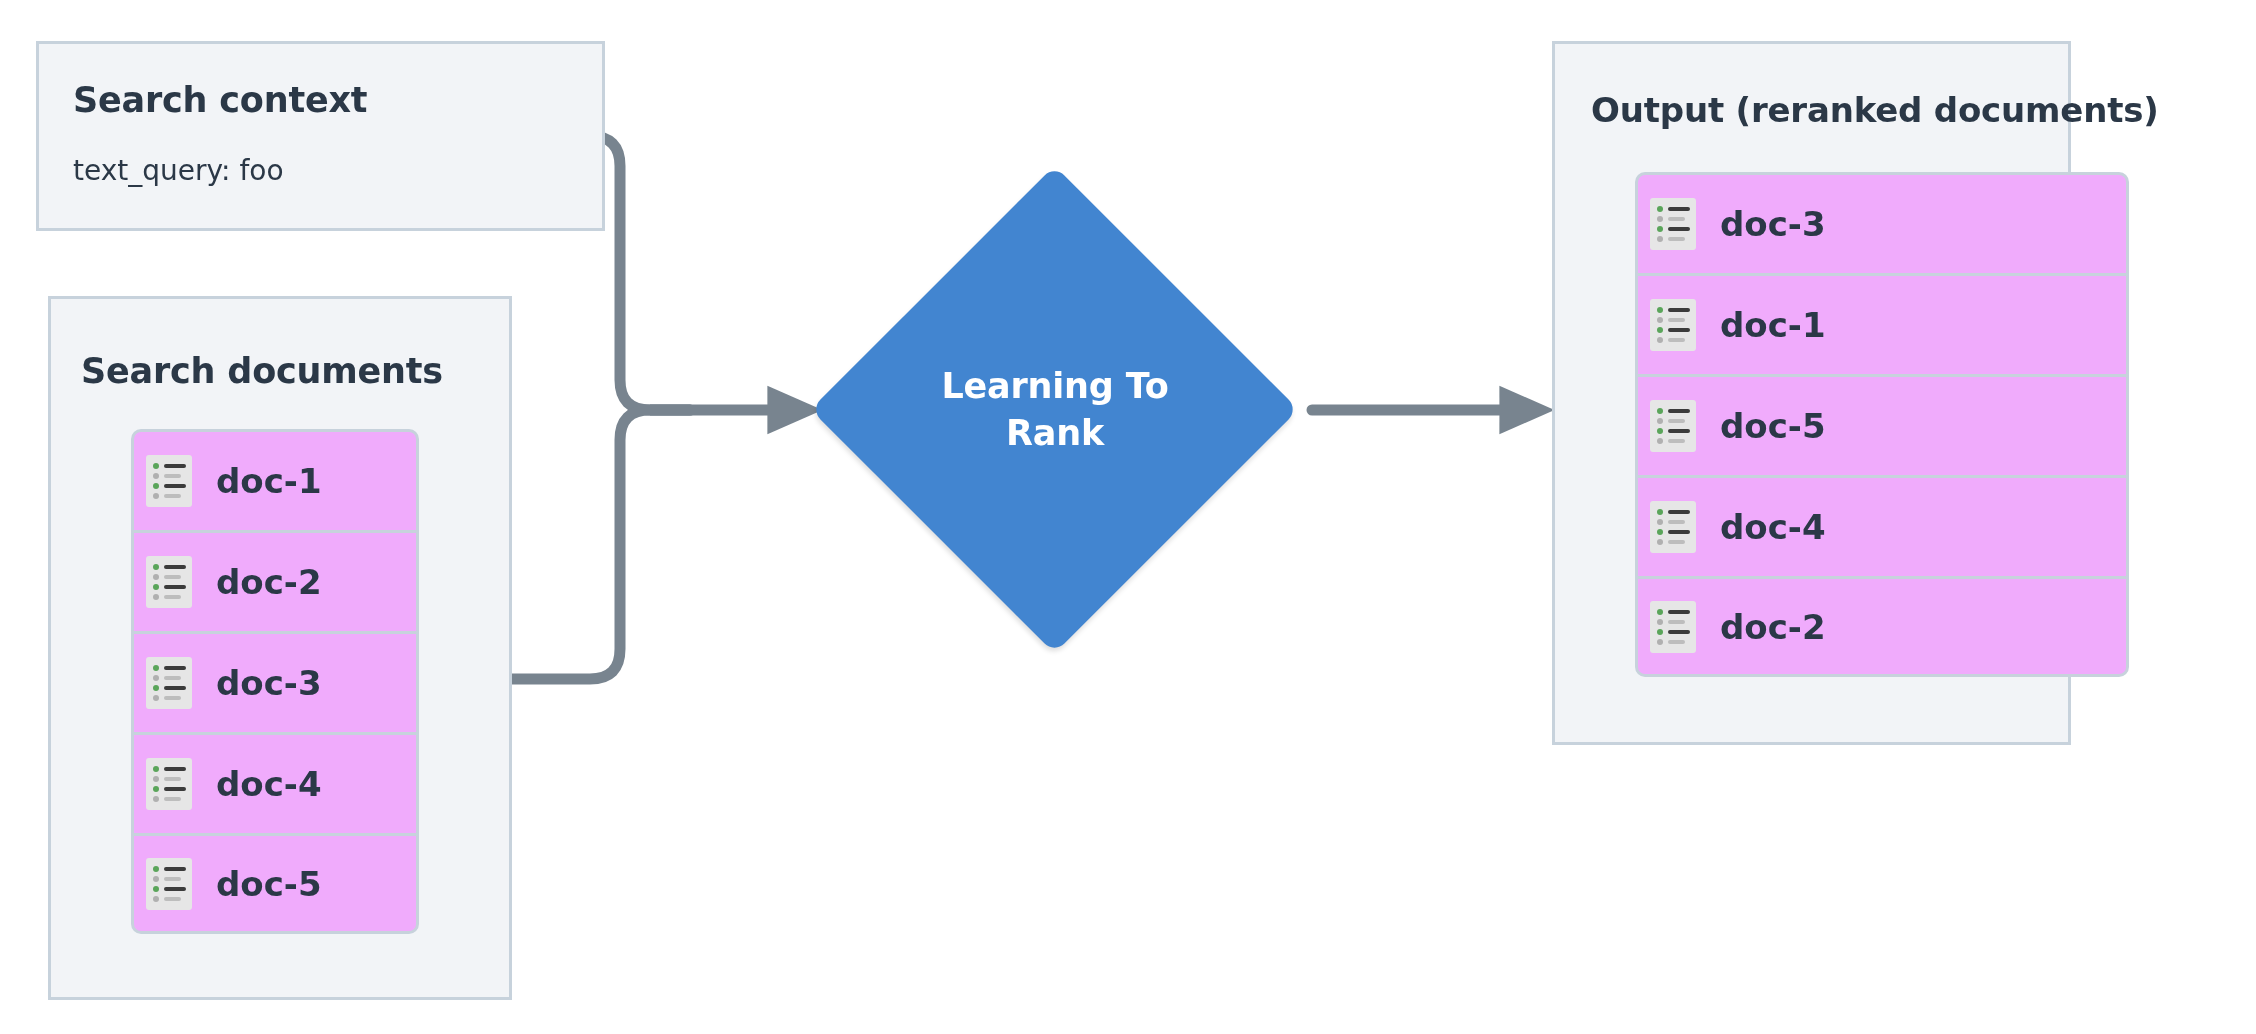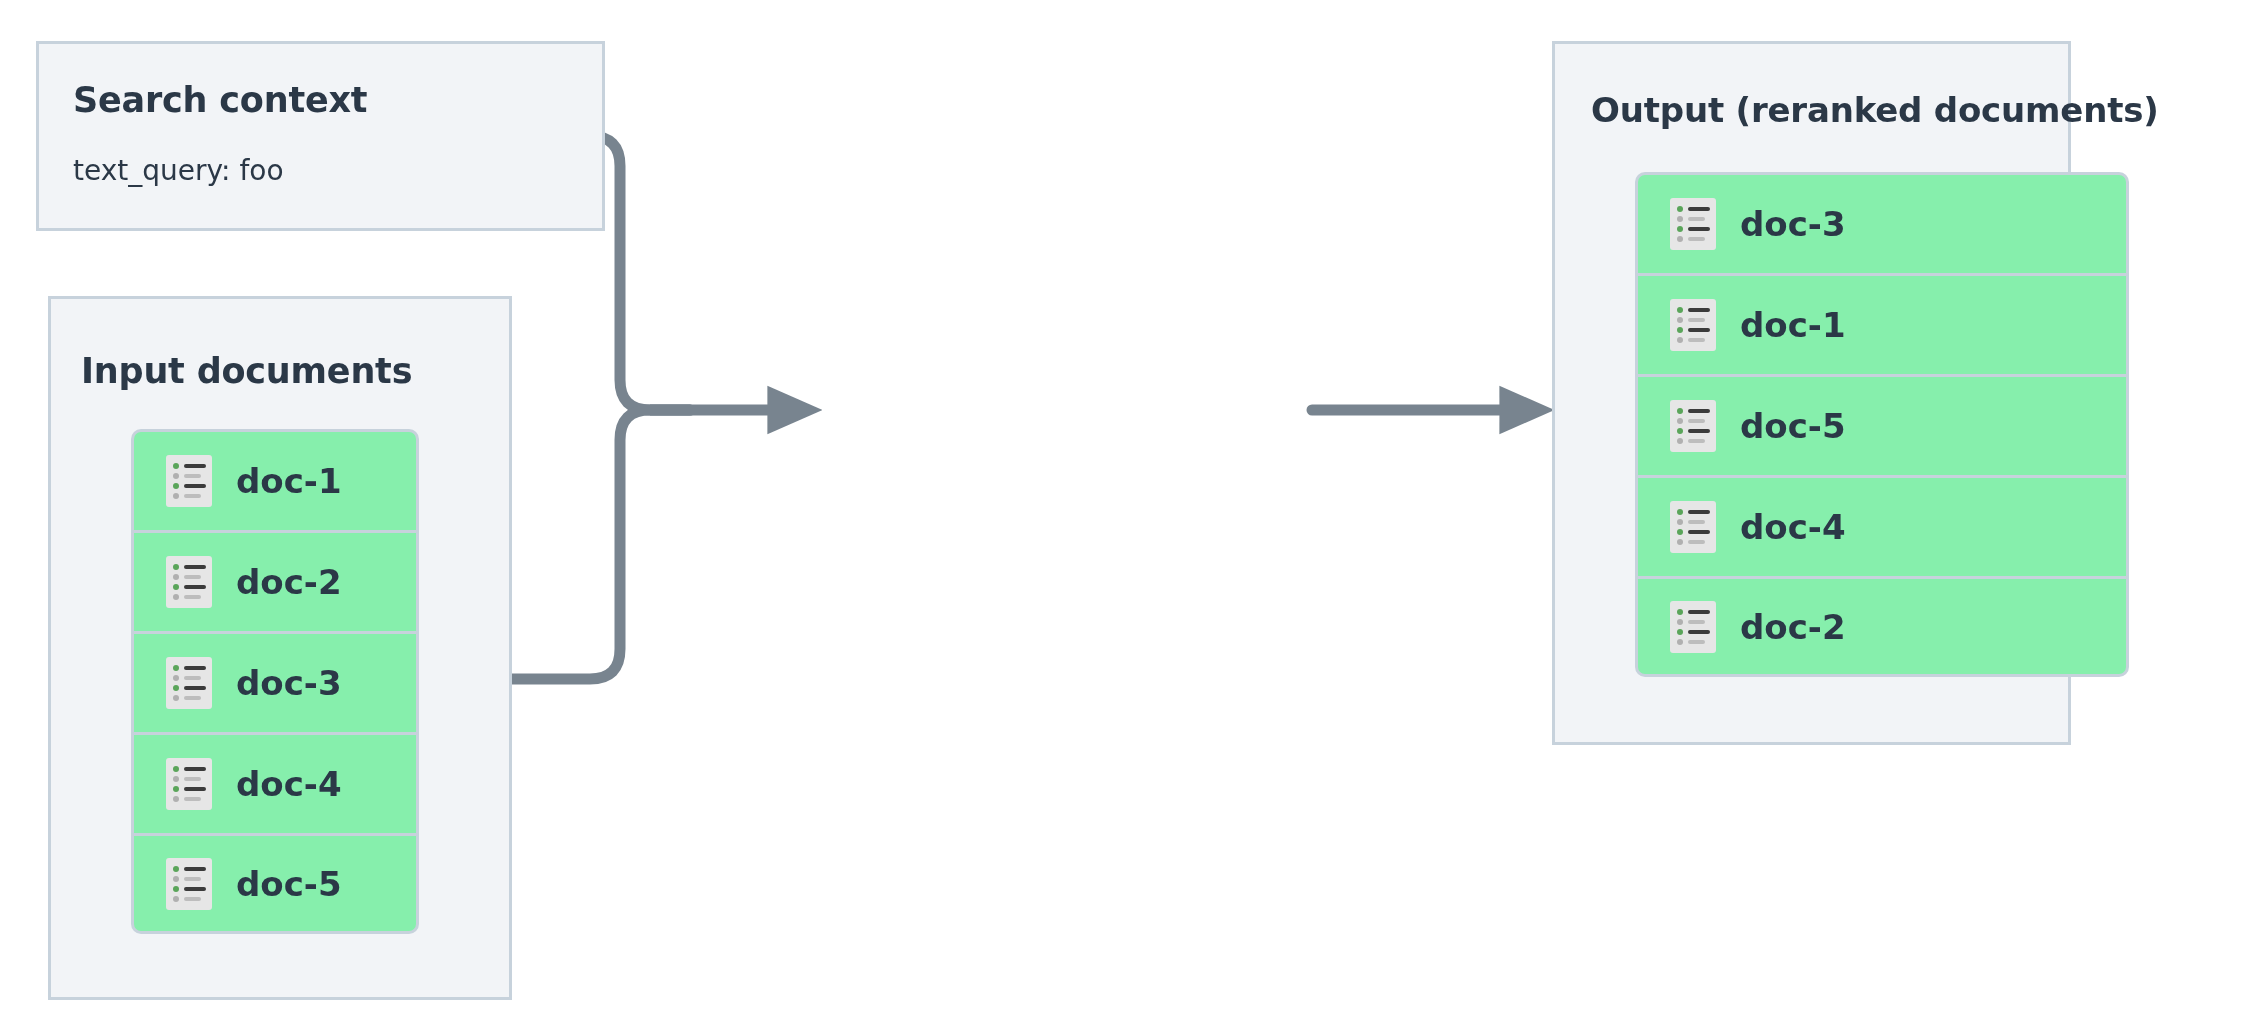--- a/index.html
+++ b/index.html
@@ -99,25 +99,25 @@
   #output-doc-list {
     left: 80px;
     top: 128px;
     width: 494px;
   }
   .doc-row {
     position: relative;
     display: flex;
     align-items: center;
     box-sizing: border-box;
-    background: #86efac;
+    background: #f0abfc;
     border: 3px solid #c7d2dc;
     border-bottom-width: 0;
     height: 101px;
-    padding-left: 32px;
+    padding-left: 12px;
   }
   .doc-row:first-child {
     border-top-left-radius: 10px;
     border-top-right-radius: 10px;
   }
   .doc-row:last-child {
     border-bottom-width: 3px;
     border-bottom-left-radius: 10px;
     border-bottom-right-radius: 10px;
   }
@@ -231,21 +231,21 @@
 
     <path d="M 1312 410 L 1528 410" fill="none" stroke="#78848f" stroke-width="11" stroke-linecap="round" marker-end="url(#arrowhead)"></path>
   </svg>
 
   <div class="panel" id="search-context-panel">
     <div class="panel-title" id="search-context-title">Search context</div>
     <div class="panel-sub" id="search-context-query">text_query: foo</div>
   </div>
 
   <div class="panel" id="input-panel">
-    <div class="panel-title" id="input-title">Input documents</div>
+    <div class="panel-title" id="input-title">Search documents</div>
     <div class="doc-list" id="input-doc-list">
         <div class="doc-row">
           <div class="doc-icon">
             <div class="doc-icon-row">
               <span class="doc-icon-dot green"></span>
               <span class="doc-icon-line dark"></span>
             </div>
             <div class="doc-icon-row">
               <span class="doc-icon-dot grey"></span>
               <span class="doc-icon-line light"></span>
@@ -341,20 +341,27 @@
             <div class="doc-icon-row">
               <span class="doc-icon-dot grey"></span>
               <span class="doc-icon-line light"></span>
             </div>
           </div>
           <span class="doc-label">doc-5</span>
         </div>
       </div>
   </div>
 
+  <div id="ltr-diamond-wrap">
+    <div id="ltr-diamond-shape"></div>
+    <div id="ltr-diamond-label">
+      <span>Learning To</span>
+      <span>Rank</span>
+    </div>
+  </div>
 
   <div class="panel" id="output-panel">
     <div class="panel-title" id="output-title">Output (reranked documents)</div>
     <div class="doc-list" id="output-doc-list">
         <div class="doc-row">
           <div class="doc-icon">
             <div class="doc-icon-row">
               <span class="doc-icon-dot green"></span>
               <span class="doc-icon-line dark"></span>
             </div>

